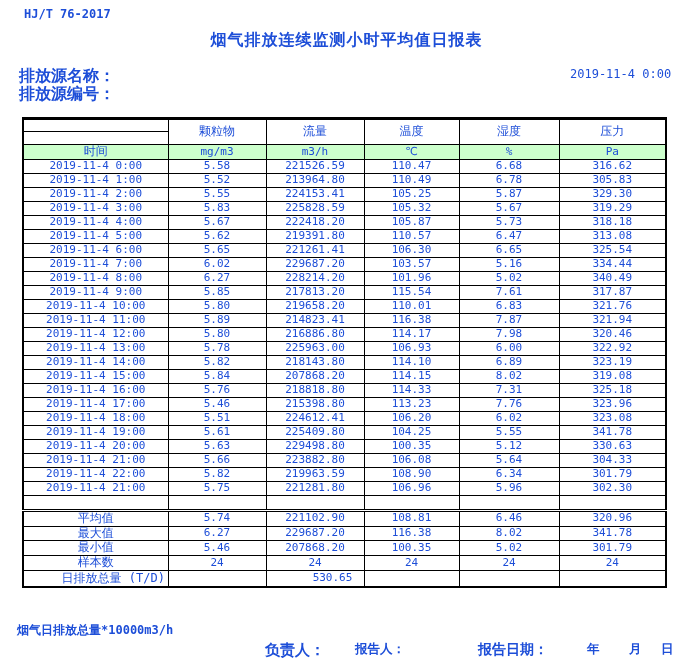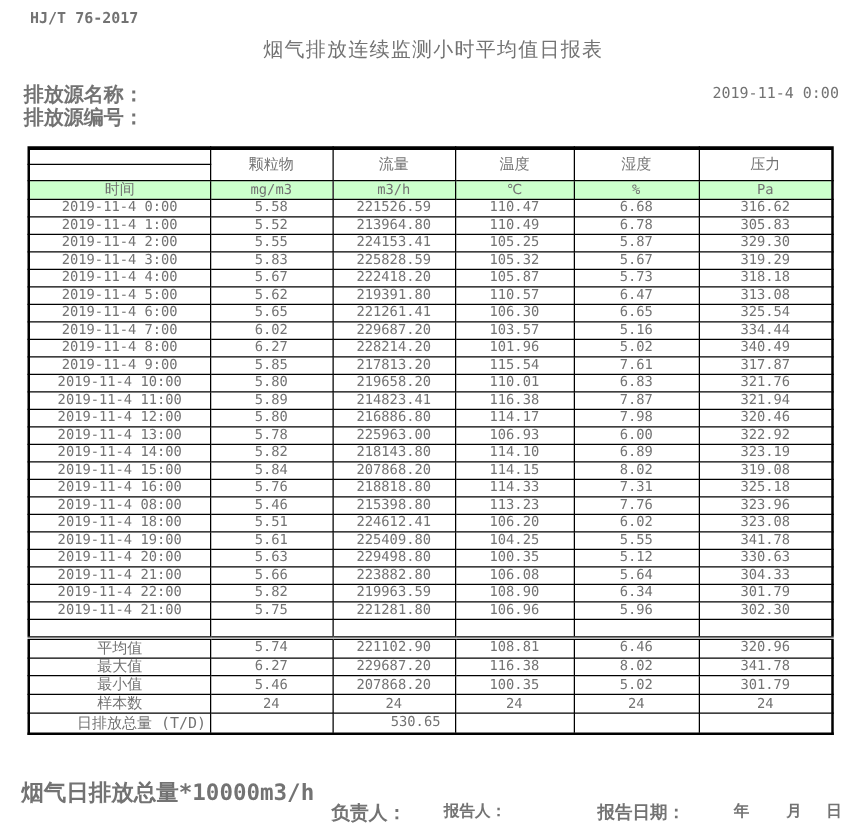--- a/index.html
+++ b/index.html
@@ -1,24 +1,24 @@
 <!DOCTYPE html>
 <html><head>
 <meta charset="utf-8">
 <style>
   * { margin:0; padding:0; box-sizing:border-box; }
   html,body { background:#ffffff; }
   .page {
     position:relative; width:693px; height:662px; background:#ffffff;
-    font-family:"DejaVu Sans Mono","DejaVu Sans",monospace; color:#737373;
+    font-family:"DejaVu Sans Mono","DejaVu Sans",monospace; color:#1d4ed8;
     overflow:hidden;
   }
   .abs { position:absolute; white-space:nowrap; }
   .std-code { left:24px; top:7px; font-size:12px; font-weight:bold; }
-  .doc-title { left:0; top:30px; width:100%; text-align:center; font-size:16px; font-weight:normal; letter-spacing:1px; }
+  .doc-title { left:0; top:30px; width:100%; text-align:center; font-size:16px; font-weight:bold; letter-spacing:1px; }
   .src-name { left:19px; top:66px; font-size:16px; font-weight:bold; }
   .src-id   { left:19px; top:84px; font-size:16px; font-weight:bold; }
   .datetime { left:570px; top:67px; font-size:12px; }
 
   table.report {
     position:absolute; left:22px; top:117px; width:643px;
     border-collapse:collapse; table-layout:fixed;
     border:2px solid #000; border-top:3px solid #000;
   }
   table.report th, table.report td {
@@ -29,21 +29,21 @@
   tr.hdr-sub th.time-blank { height:13px; }
   tr.hdr-units th { background:#CCFFCC; height:13px; font-size:11px;margin-top:36px; }
   tr.hdr-units th:first-child { font-size:12px; }
   tr.hdr-top th.col-head { font-size:12px; }
   tbody tr.data-row td { height:14px; }
   tbody tr.gap-row td { height:15px; border-bottom:3px double #000; }
   tbody tr.summary-row td { height:13px; }
   tbody tr.summary-row td:first-child { font-size:12px; }
   tbody tr.total-row td { height:17px;padding-left:35px; }
 
-  .foot-note { left:17px; top:622px; font-size:18px; font-weight:bold; }
+  .foot-note { left:17px; top:622px; font-size:12px; font-weight:bold; }
   .sign-unit { left:17px;  top:676px; font-size:12.5px; font-weight:bold; }
   .sign-resp { left:225px; top:641px; font-size:15px; font-weight:bold;margin-left:40px; }
   .sign-rept { left:355px; top:641px; font-size:12.5px; font-weight:bold; }
   .sign-date { left:478px; top:641px; font-size:14px; font-weight:bold; }
   .sign-y { left:587px; top:641px; font-size:12.5px; font-weight:bold; }
   .sign-m { left:629px; top:641px; font-size:12.5px; font-weight:bold; }
   .sign-d { left:661px; top:641px; font-size:12.5px; font-weight:bold; }
 </style>
 </head>
 <body>
@@ -217,21 +217,21 @@
         </tr>
         <tr class="data-row">
           <td>2019-11-4 16:00</td>
           <td>5.76</td>
           <td>218818.80</td>
           <td>114.33</td>
           <td>7.31</td>
           <td>325.18</td>
         </tr>
         <tr class="data-row">
-          <td>2019-11-4 08:00</td>
+          <td>2019-11-4 17:00</td>
           <td>5.46</td>
           <td>215398.80</td>
           <td>113.23</td>
           <td>7.76</td>
           <td>323.96</td>
         </tr>
         <tr class="data-row">
           <td>2019-11-4 18:00</td>
           <td>5.51</td>
           <td>224612.41</td>

